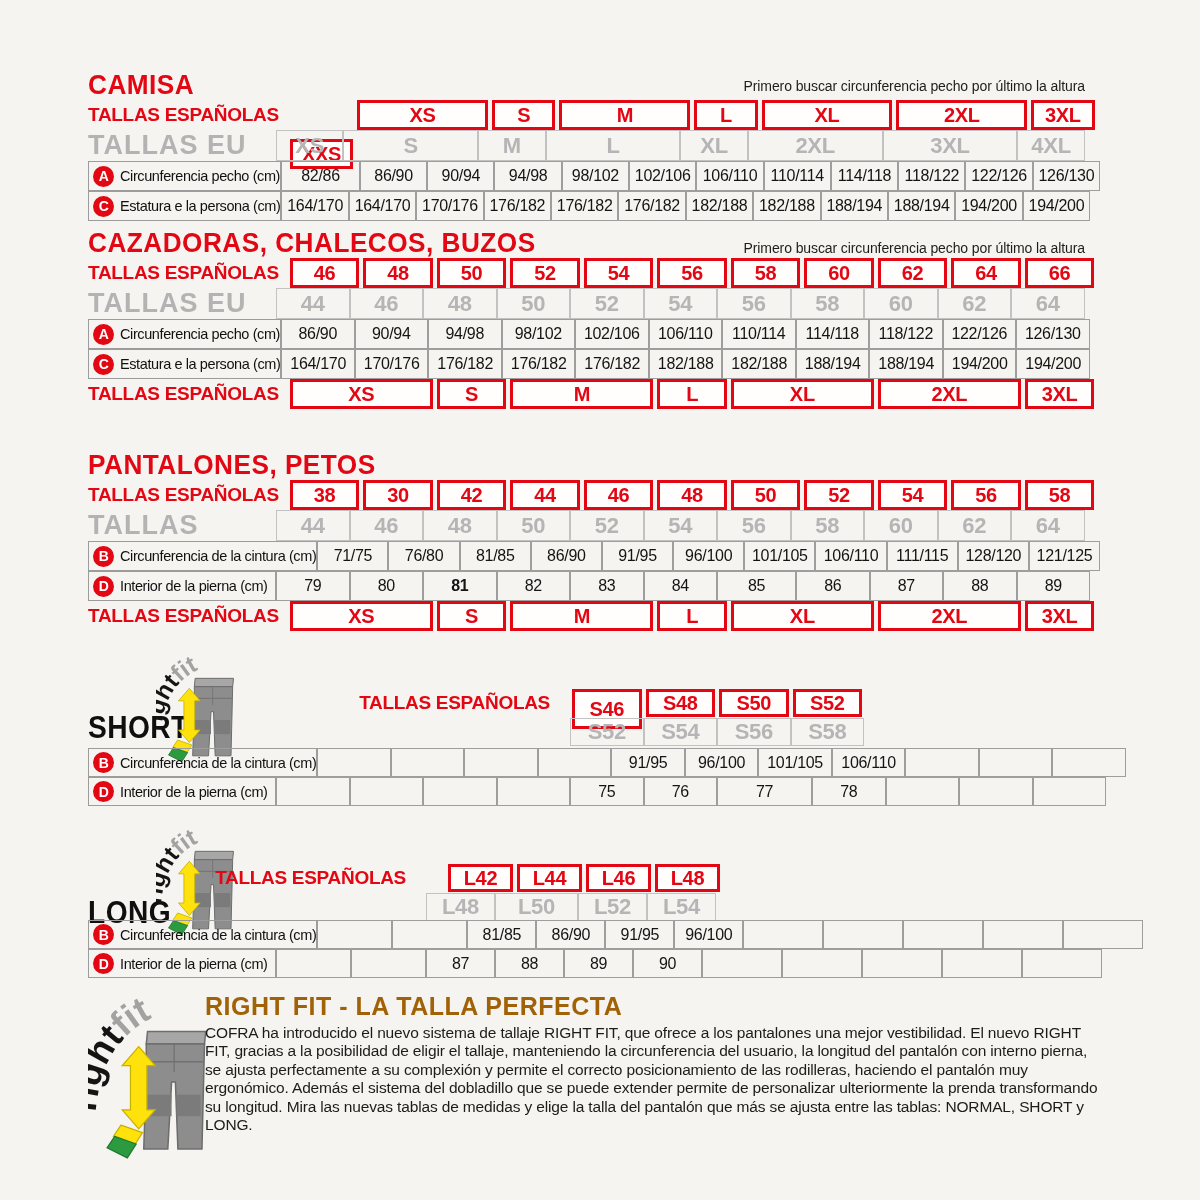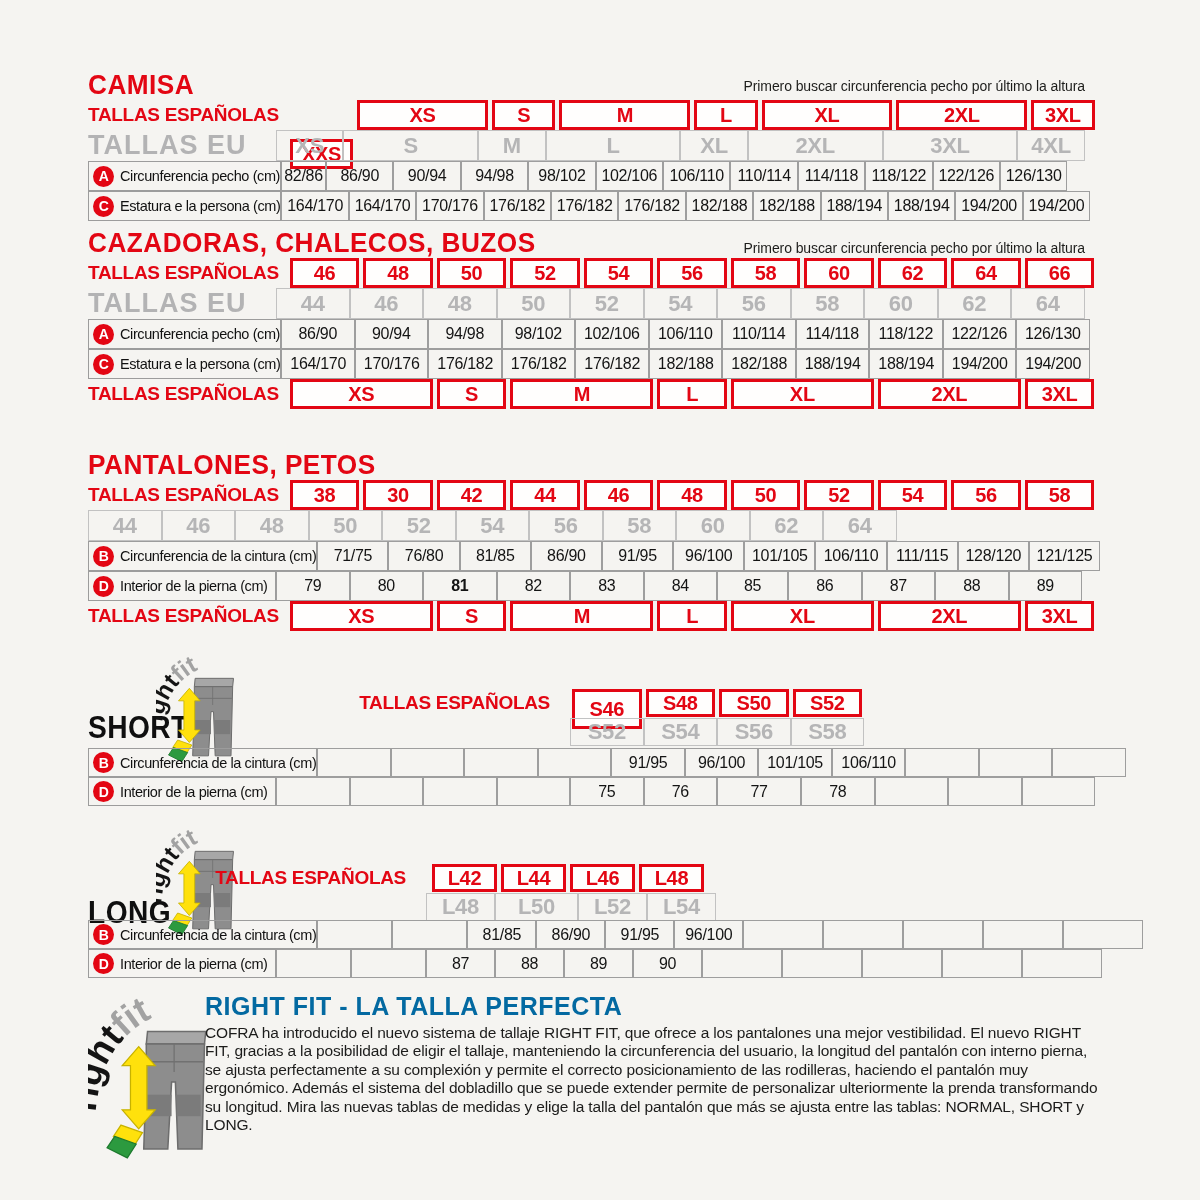--- a/index.html
+++ b/index.html
@@ -18,21 +18,21 @@
   .m-icon{flex:0 0 21px;width:21px;height:21px;border-radius:50%;background:var(--red);color:#fff;font-weight:bold;font-size:14px;display:flex;align-items:center;justify-content:center}
   .red-cell{padding:0 2px;height:100%}
   .red-box{height:100%;border:3px solid var(--red);background:#fffefd;color:var(--red);font-weight:bold;font-size:20px;display:flex;align-items:center;justify-content:center;letter-spacing:-.3px}
   .gray-cell{border:1px solid #c2c2c2;color:#b5b5b6;font-weight:bold;font-size:22px;display:flex;align-items:center;justify-content:center;letter-spacing:-.3px}
   .data-cell{border:1px solid #9e9e9e;color:#141414;font-size:16px;display:flex;align-items:center;justify-content:center;letter-spacing:-.3px}
   .abs{position:absolute}
   .flexrow{display:flex}
   .rf-side-label{position:absolute;left:0;font-weight:bold;font-size:32px;color:#0f0f0f;letter-spacing:.5px;transform:scaleX(.88);transform-origin:left;white-space:nowrap}
   .rf-red-label{position:absolute;text-align:right;padding-right:10px;color:var(--red);font-weight:bold;font-size:19px;letter-spacing:-.3px;line-height:28px;white-space:nowrap}
   .rf-logo{position:absolute}
-  .rfit-head{position:absolute;font-weight:bold;font-size:25px;color:#0369a1;letter-spacing:.5px;white-space:nowrap}
+  .rfit-head{position:absolute;font-weight:bold;font-size:25px;color:#a16207;letter-spacing:.5px;white-space:nowrap}
   .rfit-para{position:absolute;font-size:15.5px;line-height:18.4px;color:#1c1c1b;letter-spacing:-.15px;width:902px}
 </style>
 </head>
 <body style="background: rgb(245, 244, 241);">
 
 <div class="page">
 
   <section class="sec" style="top:70px">
     <div class="sec-title">CAMISA</div>
     <div class="note" style="top:8px">Primero buscar circunferencia pecho por último la altura</div>
@@ -73,21 +73,21 @@
           <div class="gray-cell" style="width: 67.4px;">XL</div>
           <div class="gray-cell" style="width: 134.8px;">2XL</div>
           <div class="gray-cell" style="width: 134.8px;">3XL</div>
           <div class="gray-cell" style="width: 67.4px;">4XL</div>
         </div>
         <div class="trow" style="height: 30px;">
           <div class="lab lab-data">
             <div class="m-icon">A</div>
             <div class="" style="display: inline;">Circunferencia pecho (cm)</div>
           </div>
-          <div class="data-cell" style="width: 45px;">82/86</div>
+          <div class="data-cell" style="width: 79px;">82/86</div>
           <div class="data-cell" style="width: 67.4px;">86/90</div>
           <div class="data-cell" style="width: 67.4px;">90/94</div>
           <div class="data-cell" style="width: 67.4px;">94/98</div>
           <div class="data-cell" style="width: 67.4px;">98/102</div>
           <div class="data-cell" style="width: 67.4px;">102/106</div>
           <div class="data-cell" style="width: 67.4px;">106/110</div>
           <div class="data-cell" style="width: 67.4px;">110/114</div>
           <div class="data-cell" style="width: 67.4px;">114/118</div>
           <div class="data-cell" style="width: 67.4px;">118/122</div>
           <div class="data-cell" style="width: 67.4px;">122/126</div>
@@ -262,20 +262,21 @@
             <div class="red-box">54</div>
           </div>
           <div class="red-cell" style="width: 73.5px;">
             <div class="red-box">56</div>
           </div>
           <div class="red-cell" style="width: 73.5px;">
             <div class="red-box">58</div>
           </div>
         </div>
         <div class="trow" style="height: 31px;">
+          <div class="lab lab-gray">TALLAS</div>
           <div class="gray-cell" style="width: 73.5px;">44</div>
           <div class="gray-cell" style="width: 73.5px;">46</div>
           <div class="gray-cell" style="width: 73.5px;">48</div>
           <div class="gray-cell" style="width: 73.5px;">50</div>
           <div class="gray-cell" style="width: 73.5px;">52</div>
           <div class="gray-cell" style="width: 73.5px;">54</div>
           <div class="gray-cell" style="width: 73.5px;">56</div>
           <div class="gray-cell" style="width: 73.5px;">58</div>
           <div class="gray-cell" style="width: 73.5px;">60</div>
           <div class="gray-cell" style="width: 73.5px;">62</div>
@@ -302,21 +303,21 @@
           <div class="lab lab-data">
             <div class="m-icon">D</div>
             <div class="" style="display: inline;">Interior de la pierna (cm)</div>
           </div>
           <div class="data-cell" style="width: 73.5px;">79</div>
           <div class="data-cell" style="width: 73.5px;">80</div>
           <div class="data-cell" style="width: 73.5px; font-weight: bold;">81</div>
           <div class="data-cell" style="width: 73.5px;">82</div>
           <div class="data-cell" style="width: 73.5px;">83</div>
           <div class="data-cell" style="width: 73.5px;">84</div>
-          <div class="data-cell" style="width: 71px;">85</div>
+          <div class="data-cell" style="width: 79px;">85</div>
           <div class="data-cell" style="width: 73.5px;">86</div>
           <div class="data-cell" style="width: 73.5px;">87</div>
           <div class="data-cell" style="width: 73.5px;">88</div>
           <div class="data-cell" style="width: 73.5px;">89</div>
         </div>
         <div class="trow" style="height: 30px;">
           <div class="lab lab-red">TALLAS ESPAÑOLAS</div>
           <div class="red-cell" style="width: 147px;">
             <div class="red-box">XS</div>
           </div>
@@ -405,21 +406,21 @@
         <div class="lab lab-data">
           <div class="m-icon">D</div>
           <div class="" style="display: inline;">Interior de la pierna (cm)</div>
         </div>
         <div class="data-cell" style="width: 73.5px;"></div>
         <div class="data-cell" style="width: 73.5px;"></div>
         <div class="data-cell" style="width: 73.5px;"></div>
         <div class="data-cell" style="width: 73.5px;"></div>
         <div class="data-cell" style="width: 73.5px;">75</div>
         <div class="data-cell" style="width: 73.5px;">76</div>
-        <div class="data-cell" style="width: 84px;">77</div>
+        <div class="data-cell" style="width: 95px;">77</div>
         <div class="data-cell" style="width: 73.5px;">78</div>
         <div class="data-cell" style="width: 73.5px;"></div>
         <div class="data-cell" style="width: 73.5px;"></div>
         <div class="data-cell" style="width: 73.5px;"></div>
       </div>
     </section>
 
   <section class="sec" style="top:828px;height:160px">
     <div class="rf-side-label" style="top:66px">LONG</div>
   <div class="rf-logo" style="left: 68px; top: 0px;"><svg width="100" height="110" viewBox="0 0 120 132">
@@ -435,21 +436,21 @@
             <line x1="68" y1="38" x2="68" y2="60" stroke="#717171" stroke-width="1"></line>
           </g>
           <g>
             <polygon points="40,40 53,55 46.5,55 46.5,90 53,90 40,105 27,90 33.5,90 33.5,55 27,55" fill="#ffe10c" stroke="#c7b200" stroke-width="1"></polygon>
             <polygon points="26,102 43,108 36,119 20,111" fill="#ffe10c" stroke="#c7b200" stroke-width="1"></polygon>
             <polygon points="21,111 38,117 31,128 15,120" fill="#2c9a3f" stroke="#1d7a2e" stroke-width="1"></polygon>
           </g>
           <text font-size="29" font-weight="bold" font-family="Liberation Sans, sans-serif"><textPath href="#rfarclong"><tspan fill="#141414">right</tspan><tspan fill="#a2a2a2">fit</tspan></textPath></text>
         </svg></div>
       <div class="rf-red-label" style="left: 36px; width: 292px; top: 36px;">TALLAS ESPAÑOLAS</div>
-      <div class="abs flexrow" style="left: 342px; top: 36px;">
+      <div class="abs flexrow" style="left: 358px; top: 36px;">
         <div class="red-cell" style="width: 69px; height: 28px;">
           <div class="red-box">L42</div>
         </div>
         <div class="red-cell" style="width: 69px; height: 28px;">
           <div class="red-box">L44</div>
         </div>
         <div class="red-cell" style="width: 69px; height: 28px;">
           <div class="red-box">L46</div>
         </div>
         <div class="red-cell" style="width: 69px; height: 28px;">

